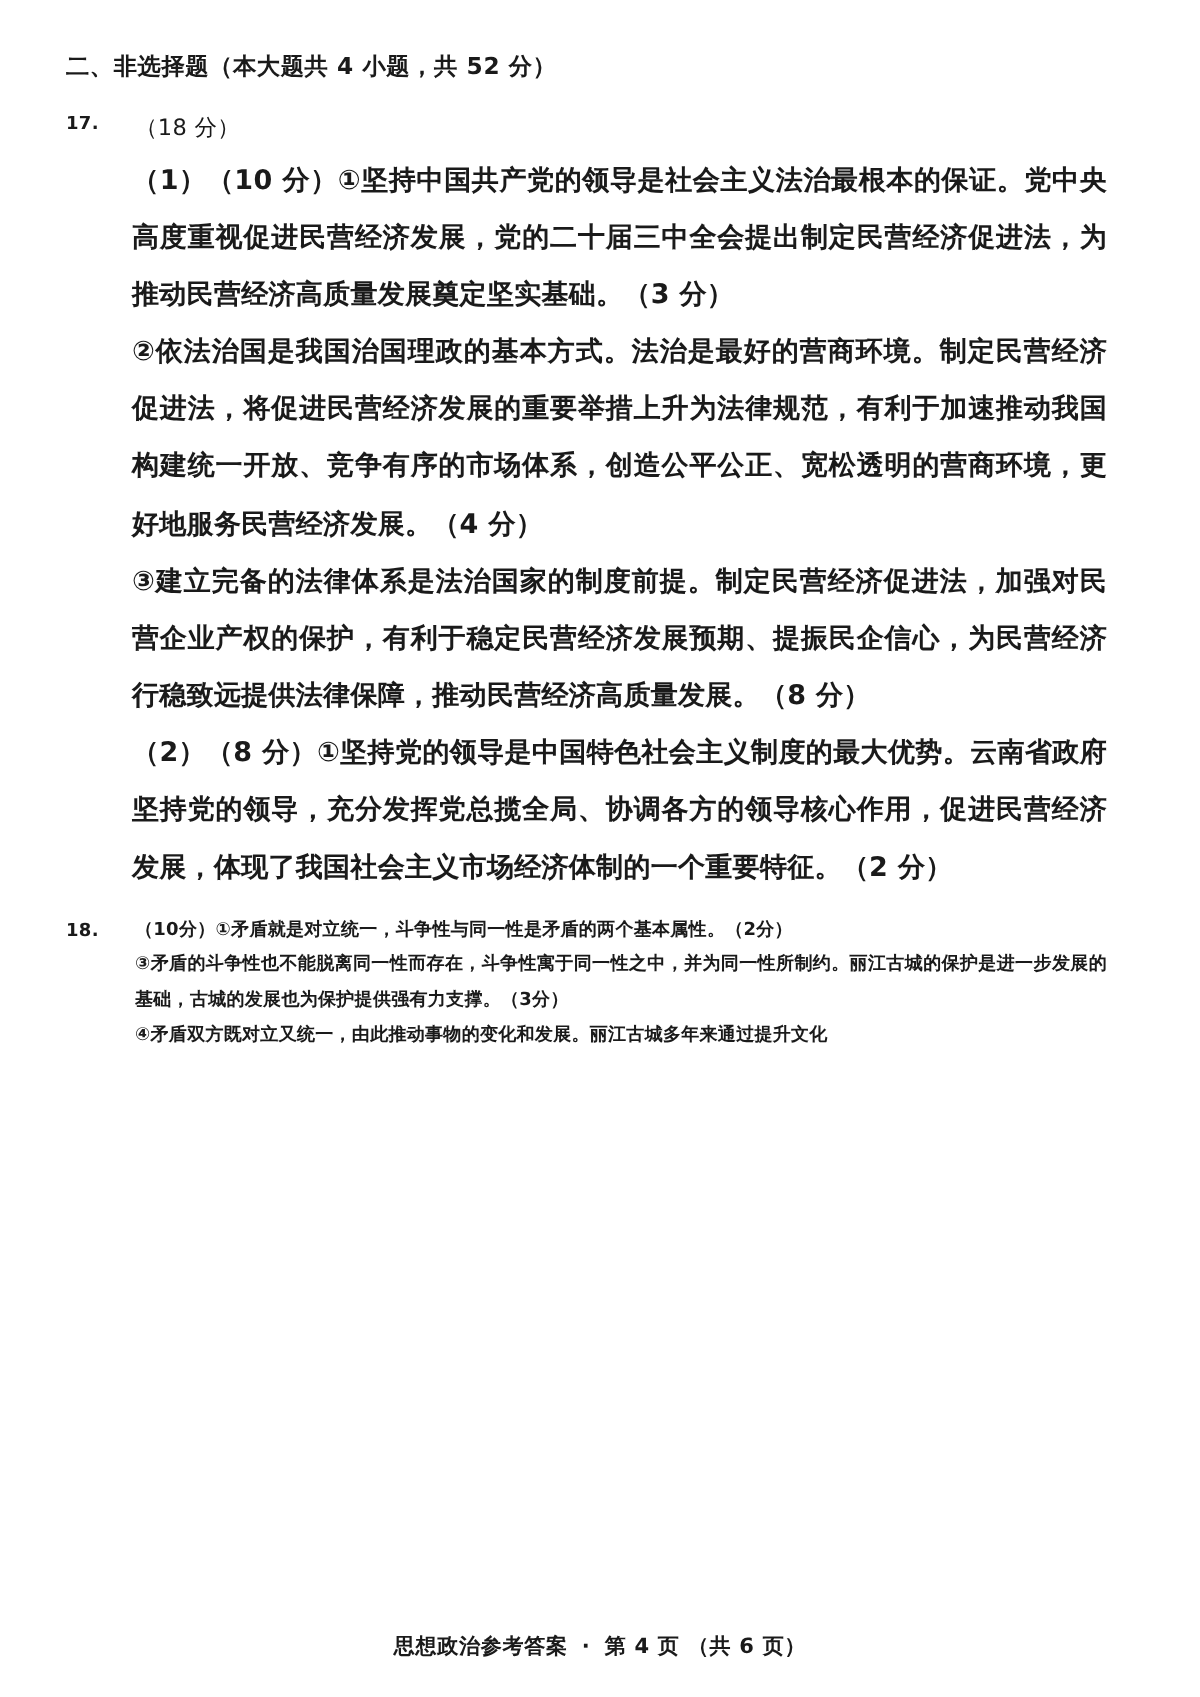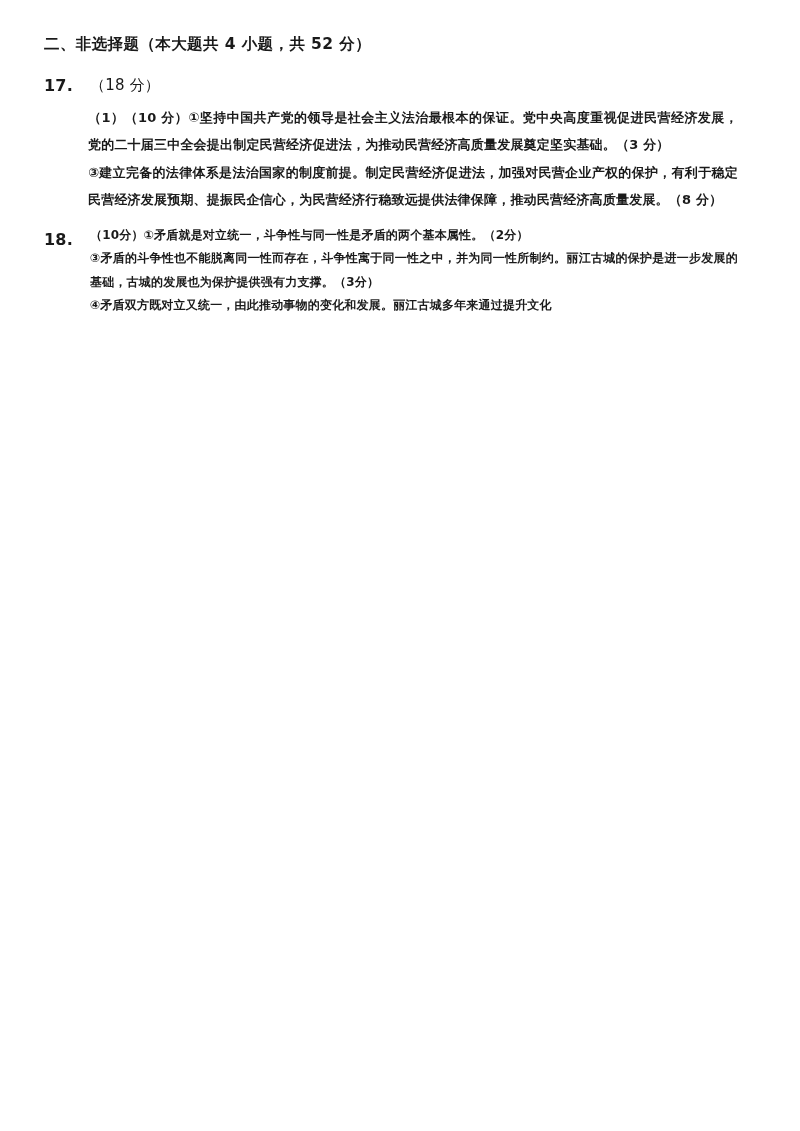--- a/index.html
+++ b/index.html
@@ -31,31 +31,31 @@
     line-height: 1.4;
   }
   
   .q-block {
     display: flex;
     align-items: flex-start;
     margin-bottom: 2px;
   }
   .q-num {
     flex: 0 0 auto;
-    font-size: 16px;
+    font-size: 12px;
     font-weight: bold;
     width: 46px;
     line-height: 2.0;
     letter-spacing: 0.2px;
   }
   .q-body {
     flex: 1 1 auto;
   }
   .para {
-    font-size: 13px;
+    font-size: 18px;
     font-weight: bold;
     line-height: 2.05;
     text-align: justify;
     text-justify: inter-ideograph;
     letter-spacing: 0.2px;
     margin: 0;
   }
   .q17-title {
     font-size: 15px;
     font-weight: normal;
@@ -96,29 +96,37 @@
 
   <div class="section-head">二、非选择题（本大题共 4 小题，共 52 分）</div>
 
   <div>
     <div class="q-block">
       <div class="q-num">17.</div>
       <div class="q17-title">（18 分）</div>
     </div>
     <div class="q17-body">
       <p class="para">（1）（10 分）①坚持中国共产党的领导是社会主义法治最根本的保证。党中央高度重视促进民营经济发展，党的二十届三中全会提出制定民营经济促进法，为推动民营经济高质量发展奠定坚实基础。（3 分）</p>
+      <p class="para">②依法治国是我国治国理政的基本方式。法治是最好的营商环境。制定民营经济促进法，将促进民营经济发展的重要举措上升为法律规范，有利于加速推动我国构建统一开放、竞争有序的市场体系，创造公平公正、宽松透明的营商环境，更好地服务民营经济发展。（4 分）</p>
       <p class="para">③建立完备的法律体系是法治国家的制度前提。制定民营经济促进法，加强对民营企业产权的保护，有利于稳定民营经济发展预期、提振民企信心，为民营经济行稳致远提供法律保障，推动民营经济高质量发展。（8 分）</p>
+      <p class="para">（2）（8 分）①坚持党的领导是中国特色社会主义制度的最大优势。云南省政府坚持党的领导，充分发挥党总揽全局、协调各方的领导核心作用，促进民营经济发展，体现了我国社会主义市场经济体制的一个重要特征。（2 分）</p>
     </div>
   </div>
 
   <div class="q18-row">
     <div class="q-block">
       <div class="q-num">18.</div>
       <div class="q-body q18-body">
         <p class="para">（10分）①矛盾就是对立统一，斗争性与同一性是矛盾的两个基本属性。（2分）</p>
         <p class="para">③矛盾的斗争性也不能脱离同一性而存在，斗争性寓于同一性之中，并为同一性所制约。丽江古城的保护是进一步发展的基础，古城的发展也为保护提供强有力支撑。（3分）</p>
         <p class="para">④矛盾双方既对立又统一，由此推动事物的变化和发展。丽江古城多年来通过提升文化</p>
       </div>
     </div>
   </div>
 
+  <div class="footer">
+    <span>思想政治参考答案</span>
+    <span class="dot">·</span>
+    <span>第 4 页</span>
+    <span>（共 6 页）</span>
+  </div>
 
 </div>
 
 </body></html>

